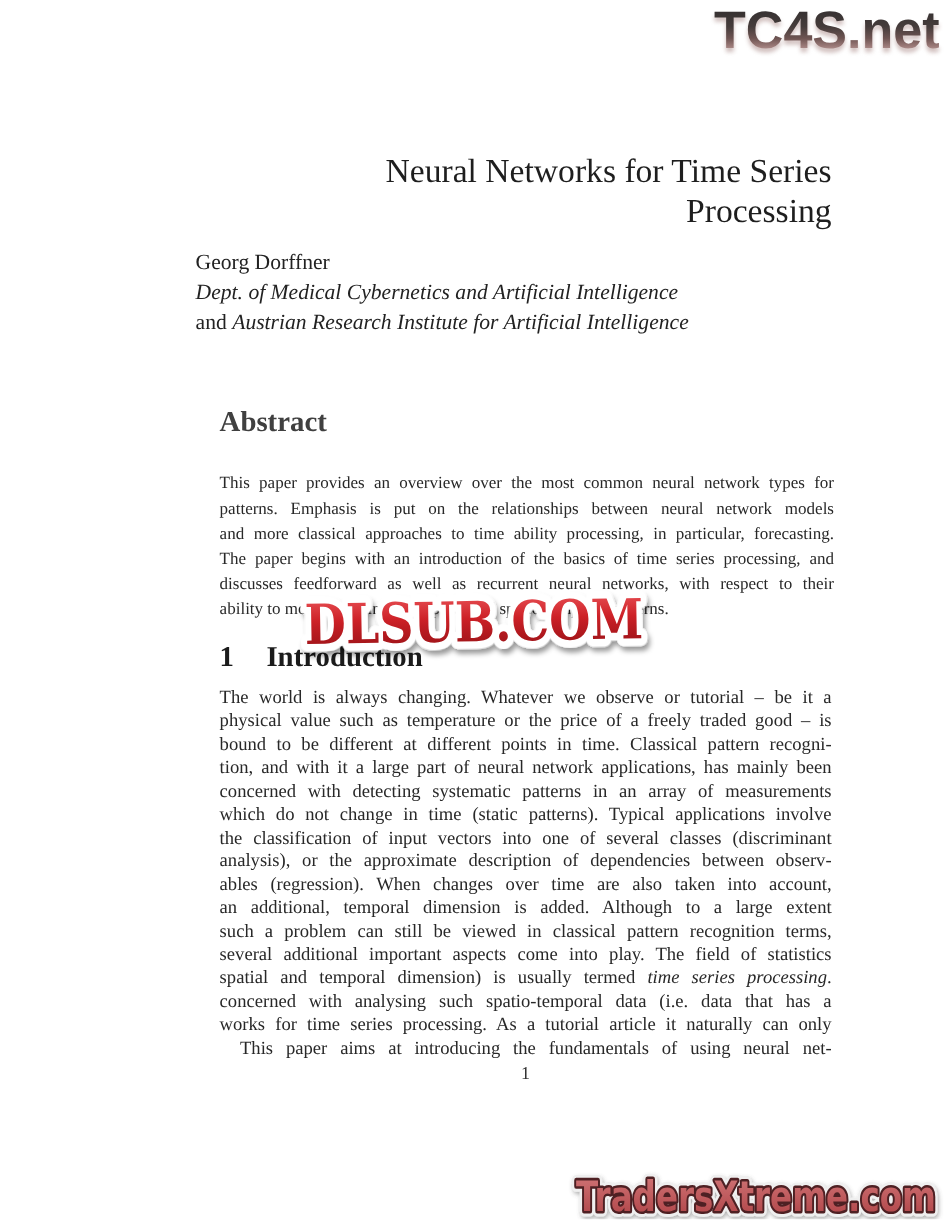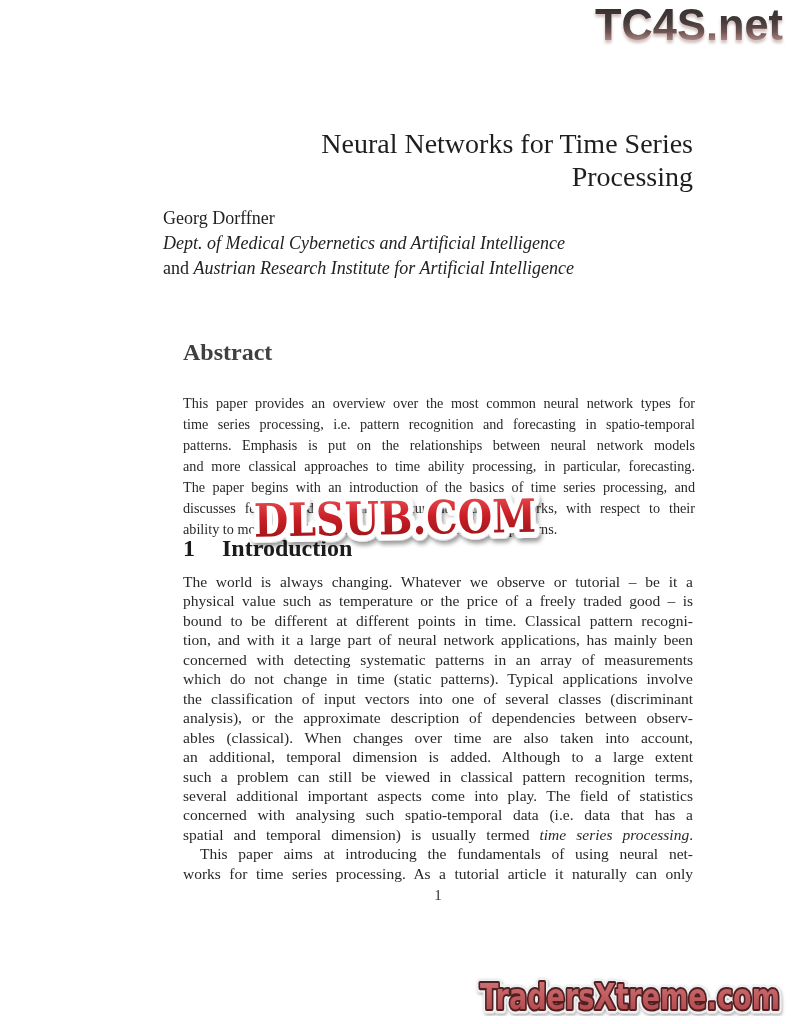--- a/index.html
+++ b/index.html
@@ -63,21 +63,20 @@
     <div class="authors">
         <div>Georg Dorffner</div>
         <div><i>Dept. of Medical Cybernetics and Artificial Intelligence</i></div>
         <div>and <i>Austrian Research Institute for Artificial Intelligence</i></div>
       </div>
 
     <div class="abstract-h">Abstract</div>
 
     <div class="abstract">
         <div class="ln">This paper provides an overview over the most common neural network types for</div>
-        <div class="ln">time series processing, i.e. pattern recognition and forecasting in spatio-temporal</div>
         <div class="ln">patterns. Emphasis is put on the relationships between neural network models</div>
         <div class="ln">and more classical approaches to time ability processing, in particular, forecasting.</div>
         <div class="ln">The paper begins with an introduction of the basics of time series processing, and</div>
         <div class="ln">discusses feedforward as well as recurrent neural networks, with respect to their</div>
         <div class="ln ln-last">ability to model non-linear temporal and spatio-temporal patterns.</div>
       </div>
 
     <div class="section-h">
       <span class="num">1</span><span>Introduction</span>
     </div>
@@ -85,30 +84,30 @@
     <div class="body-text">
       <div>
           <div class="ln">The world is always changing. Whatever we observe or tutorial – be it a</div>
           <div class="ln">physical value such as temperature or the price of a freely traded good – is</div>
           <div class="ln">bound to be different at different points in time. Classical pattern recogni-</div>
           <div class="ln">tion, and with it a large part of neural network applications, has mainly been</div>
           <div class="ln">concerned with detecting systematic patterns in an array of measurements</div>
           <div class="ln">which do not change in time (static patterns). Typical applications involve</div>
           <div class="ln">the classification of input vectors into one of several classes (discriminant</div>
           <div class="ln">analysis), or the approximate description of dependencies between observ-</div>
-          <div class="ln">ables (classical). When changes over time are also taken into account,</div>
+          <div class="ln">ables (regression). When changes over time are also taken into account,</div>
           <div class="ln">an additional, temporal dimension is added. Although to a large extent</div>
           <div class="ln">such a problem can still be viewed in classical pattern recognition terms,</div>
           <div class="ln">several additional important aspects come into play. The field of statistics</div>
+          <div class="ln">spatial and temporal dimension) is usually termed <i>time series processing</i>.</div>
           <div class="ln">concerned with analysing such spatio-temporal data (i.e. data that has a</div>
-          <div class="ln">spatial and temporal dimension) is usually termed <i>time series processing</i>.</div>
         </div>
       <div>
+          <div class="ln">works for time series processing. As a tutorial article it naturally can only</div>
           <div class="ln" style="text-indent: 17px;">This paper aims at introducing the fundamentals of using neural net-</div>
-          <div class="ln">works for time series processing. As a tutorial article it naturally can only</div>
         </div>
     </div>
 
     <div class="pagenum">1</div>
   </div>
 
   <svg class="wm-stamp" width="330" height="70" viewBox="0 0 330 70">
     <defs>
       <linearGradient id="gradRed" gradientUnits="userSpaceOnUse" x1="0" y1="12" x2="0" y2="50">
         <stop offset="0" stop-color="#e4494e"></stop>

